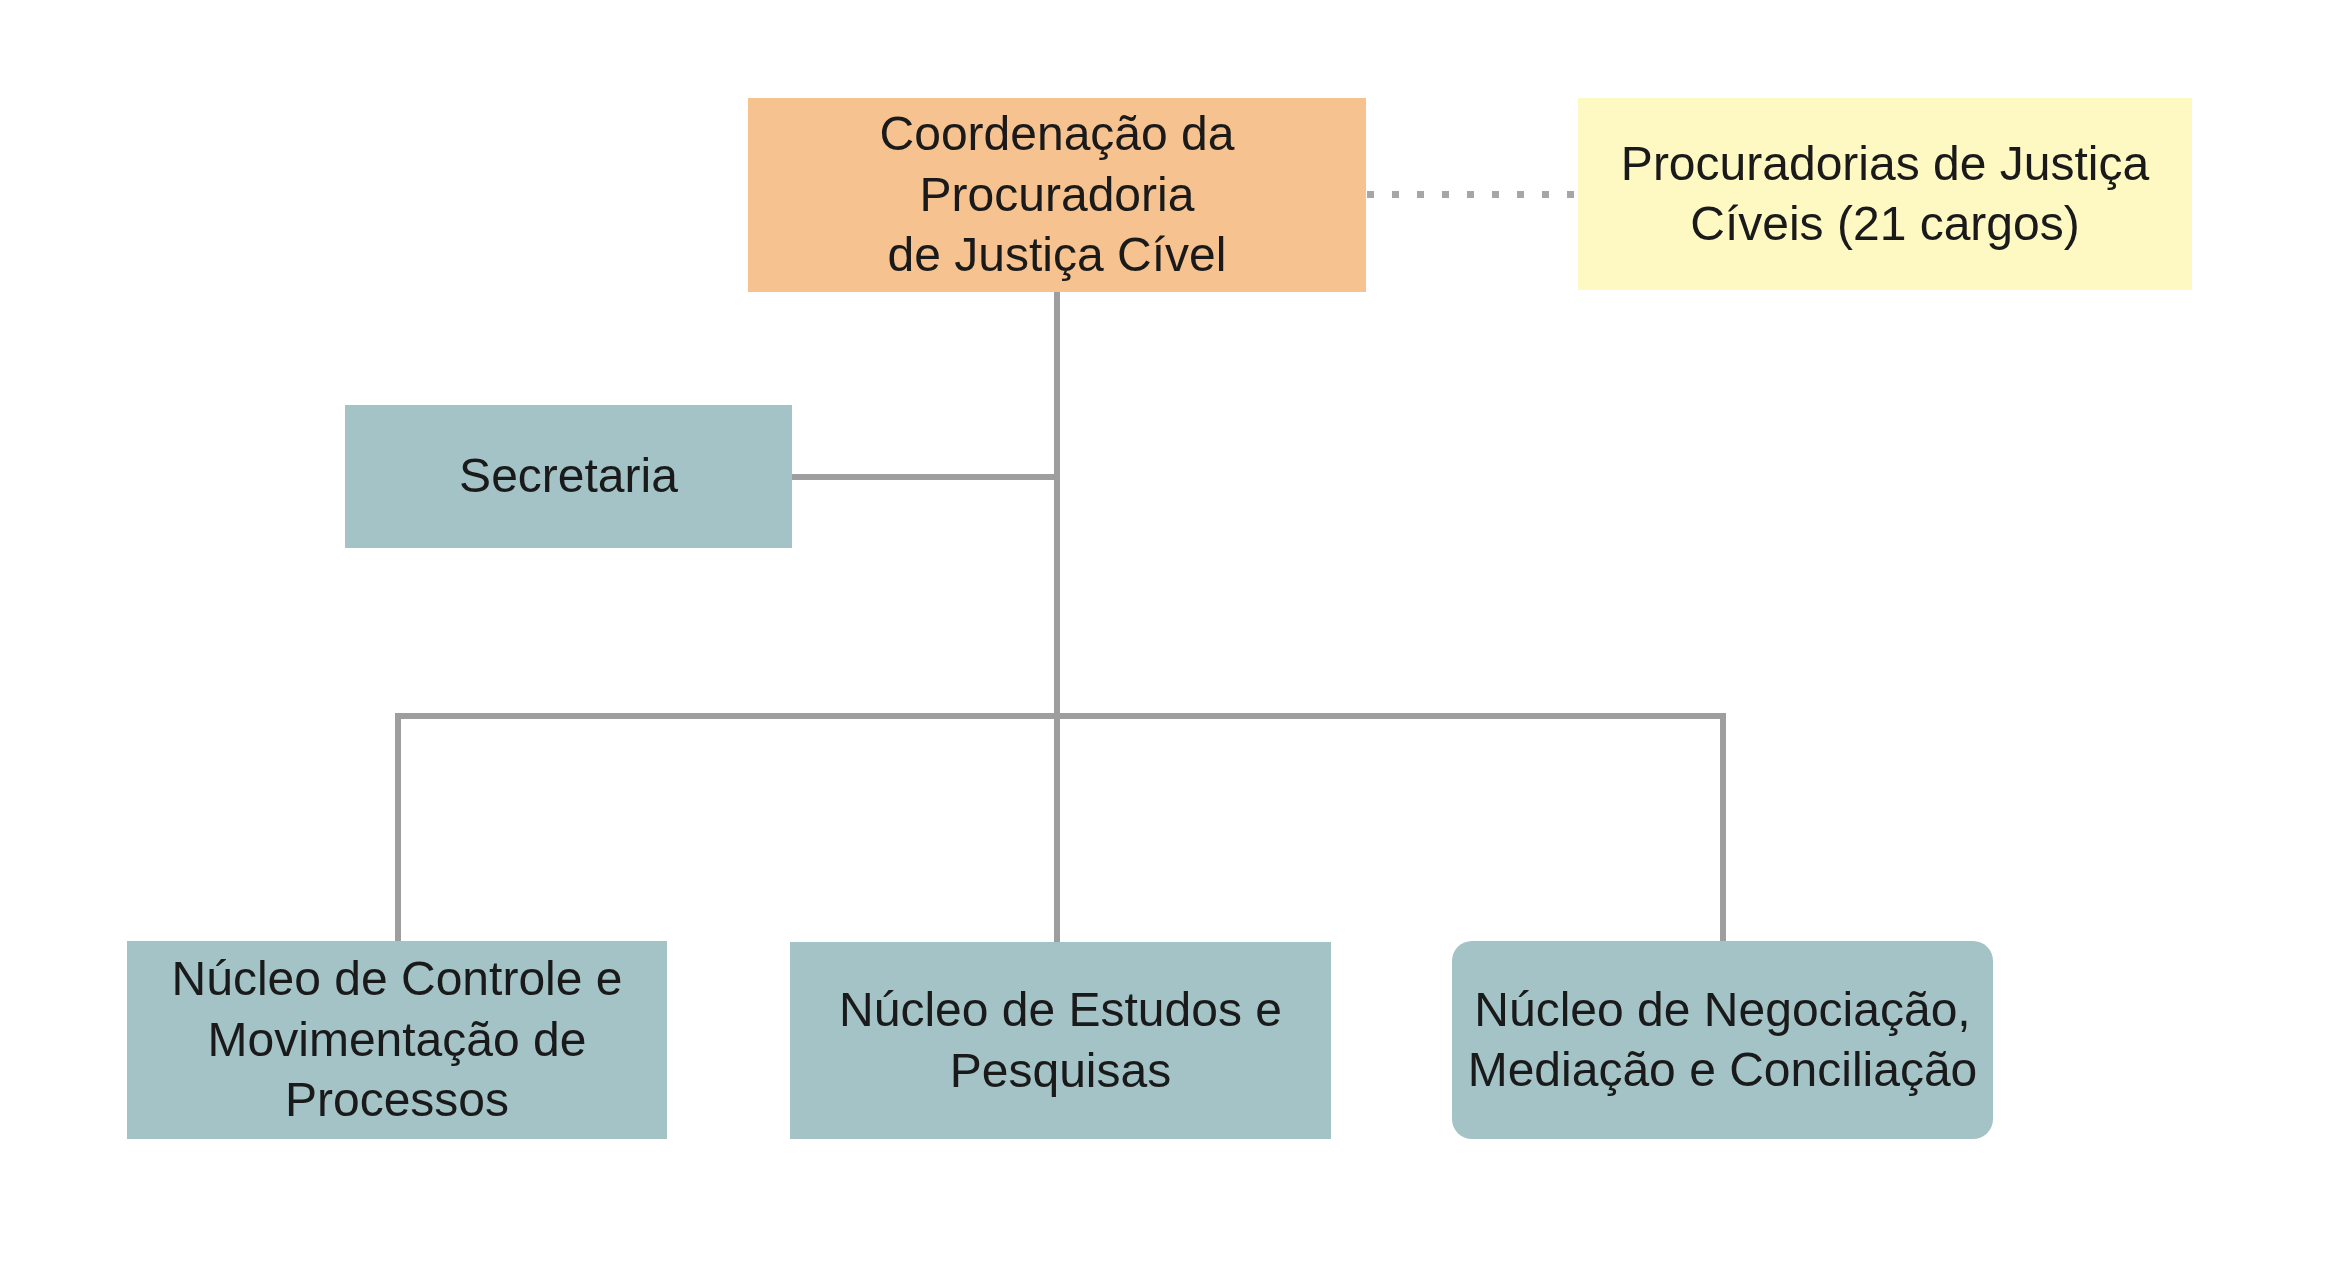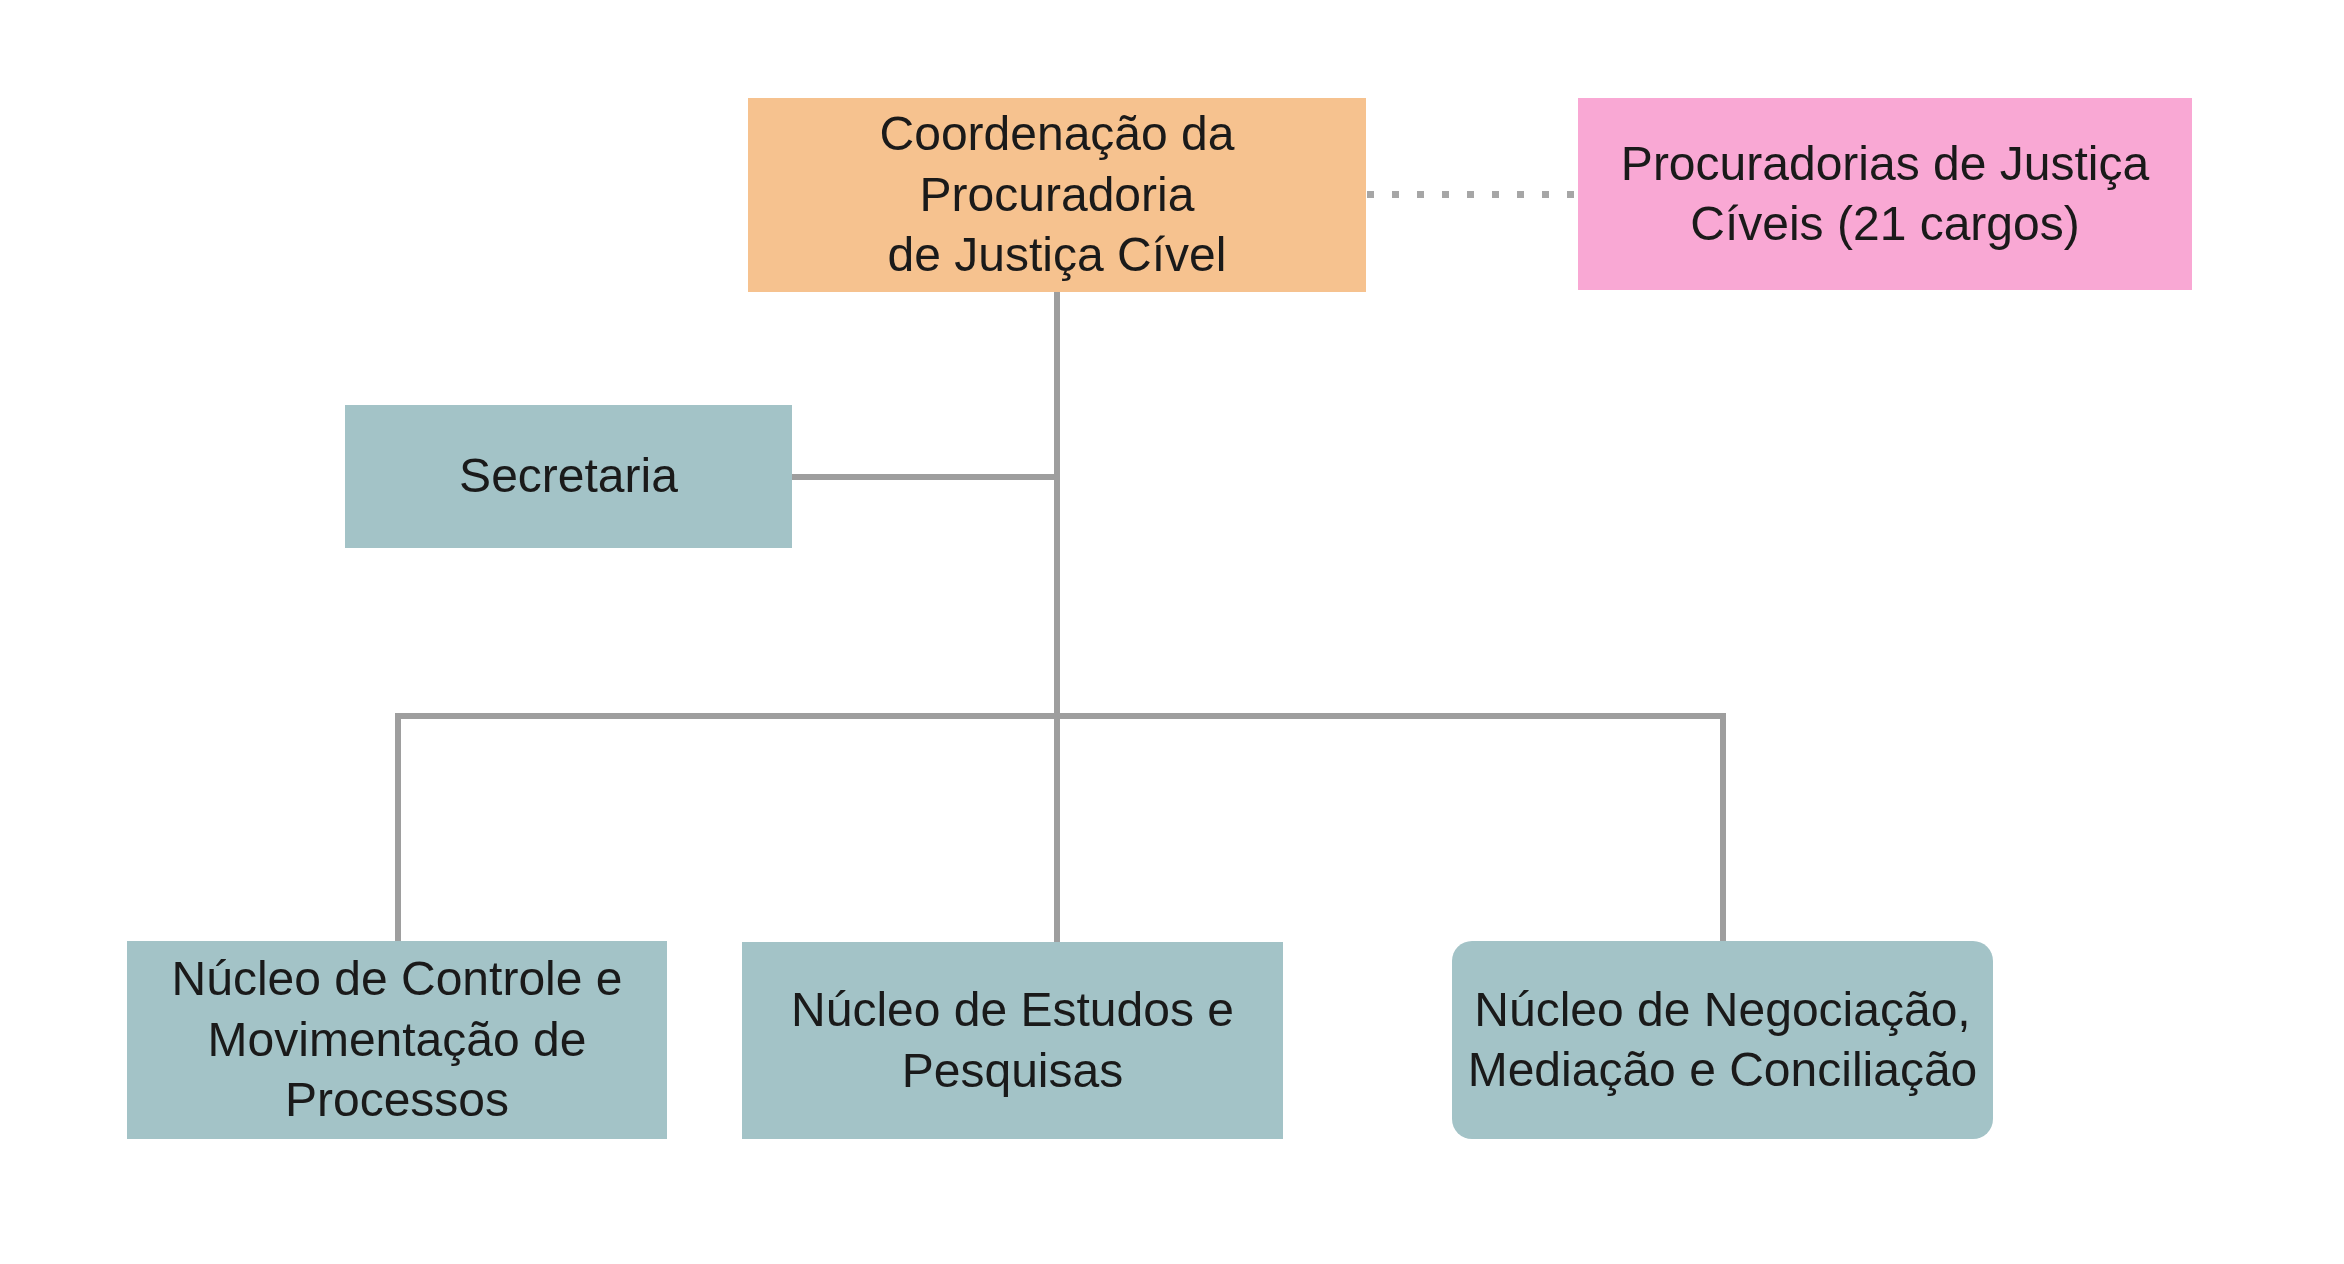--- a/index.html
+++ b/index.html
@@ -63,36 +63,36 @@
 
   <div class="connector" style="left:1720px; top:713px; width:6px; height:230px;"></div>
 
   <div class="connector dotted" style="left:1367px; top:191px; width:211px; height:7px;"></div>
 
   <div class="node" style="left: 748px; top: 98px; width: 618px; height: 194px; background: rgb(246, 194, 143);">
     <span class="label">Coordenação da Procuradoria
 de Justiça Cível</span>
   </div>
 
-  <div class="node" style="left: 1578px; top: 98px; width: 614px; height: 192px; background: #f9a8d4;">
+  <div class="node" style="left: 1578px; top: 98px; width: 614px; height: 192px; background: #fef9c3;">
     <span class="label">Procuradorias de Justiça
 Cíveis (21 cargos)</span>
   </div>
 
   <div class="node" style="left: 127px; top: 941px; width: 540px; height: 198px; background: rgb(163, 195, 199);">
     <span class="label">Núcleo de Controle e
 Movimentação de
 Processos</span>
   </div>
 
   <div class="node" style="left: 345px; top: 405px; width: 447px; height: 143px; background: rgb(163, 195, 199);">
     <span class="label">Secretaria</span>
   </div>
 
-  <div class="node" style="left: 742px; top: 942px; width: 541px; height: 197px; background: rgb(163, 195, 199);">
+  <div class="node" style="left: 790px; top: 942px; width: 541px; height: 197px; background: rgb(163, 195, 199);">
     <span class="label">Núcleo de Estudos e
 Pesquisas</span>
   </div>
 
   <div class="node" style="left: 1452px; top: 941px; width: 541px; height: 198px; background: rgb(163, 195, 199); border-radius: 20px;">
     <span class="label">Núcleo de Negociação,
 Mediação e Conciliação</span>
   </div>
 
 </div>

